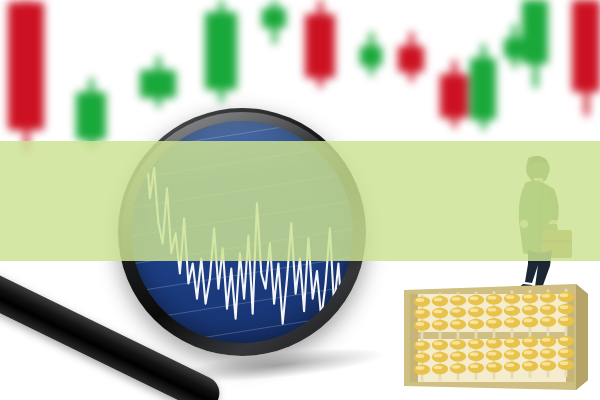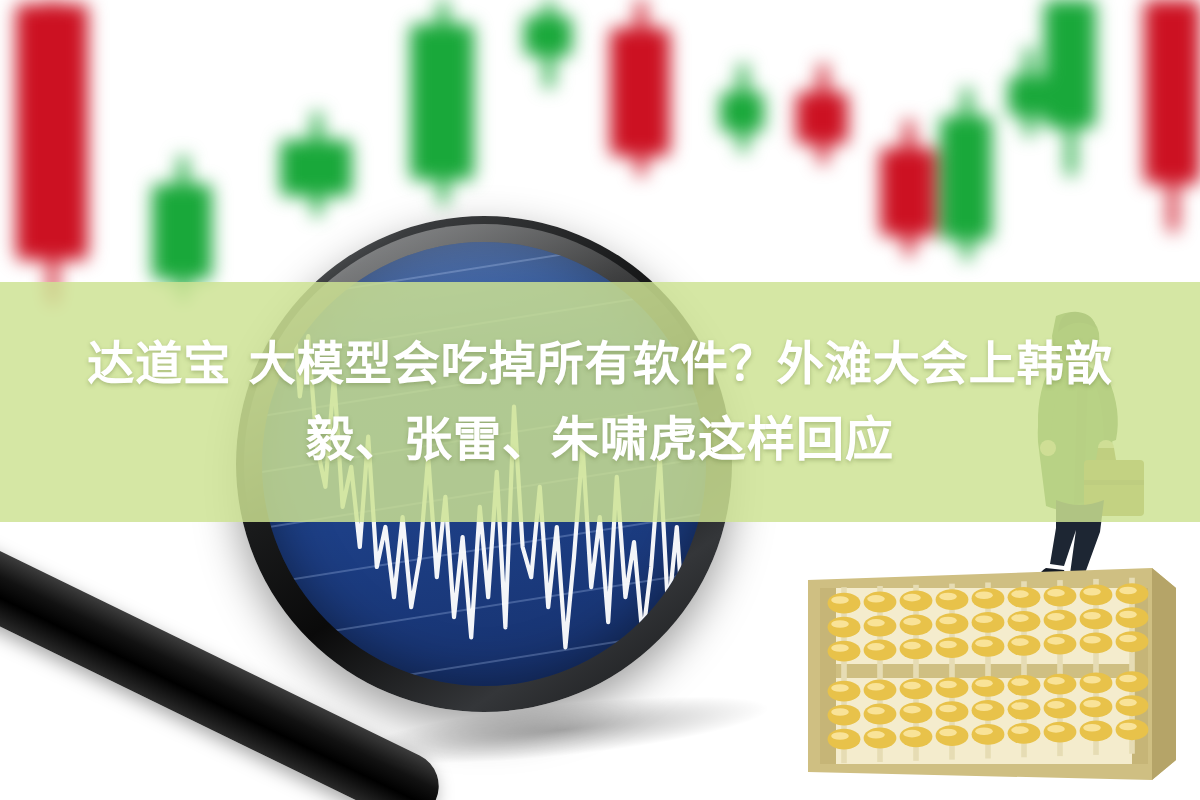--- a/index.html
+++ b/index.html
@@ -338,18 +338,14 @@
           <ellipse cx="166" cy="67.26341463414634" rx="4.4" ry="1.9" fill="#fbe9a6" opacity="0.85"></ellipse>
           <ellipse cx="168" cy="80.86341463414634" rx="8.2" ry="5.2" fill="#e8c24a"></ellipse>
           <ellipse cx="166" cy="79.26341463414634" rx="4.4" ry="1.9" fill="#fbe9a6" opacity="0.85"></ellipse>
         </g>
     </svg>
 
   </div>
 
   <div class="band"></div>
 
-  <div class="title">
-    <div class="title-line l1">达道宝 大模型会吃掉所有软件？外滩大会上韩歆</div>
-    <div class="title-line l2">毅、张雷、朱啸虎这样回应</div>
-  </div>
 
 </div>
 
 </body></html>

